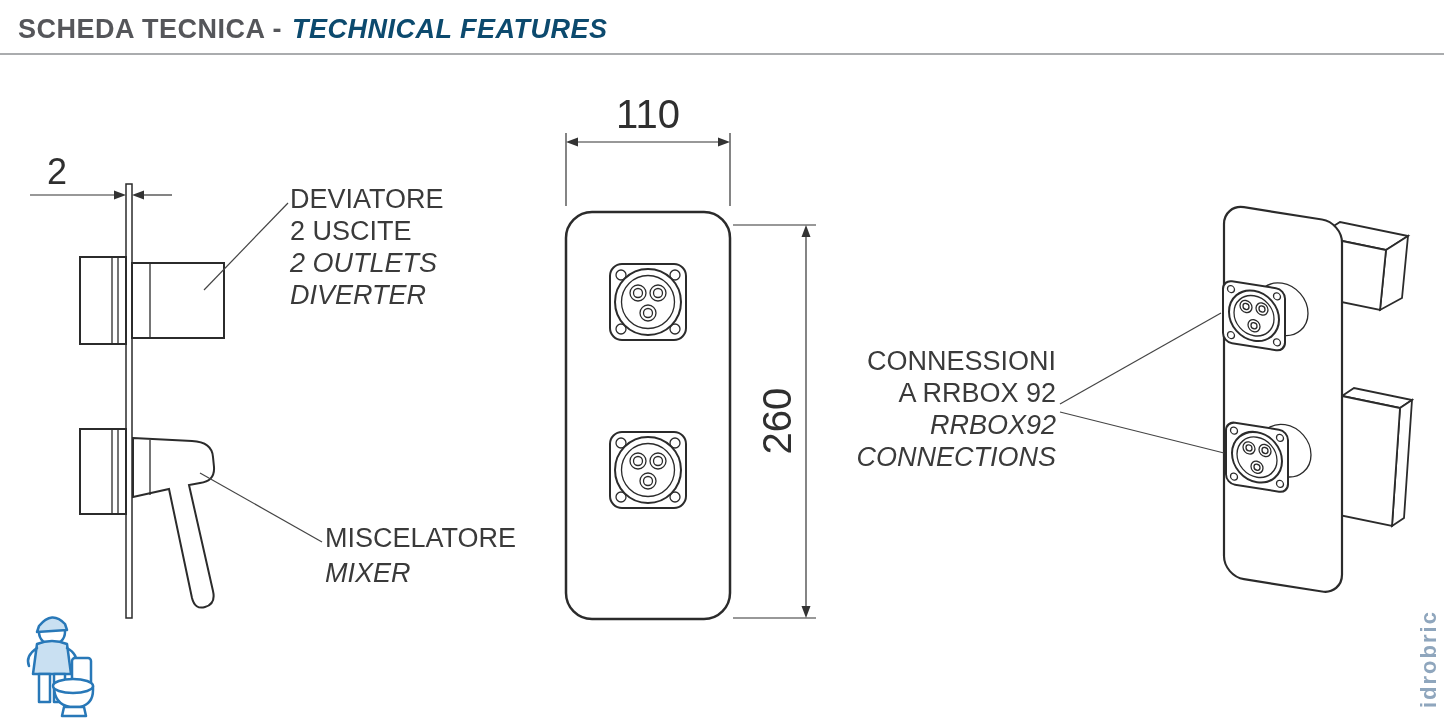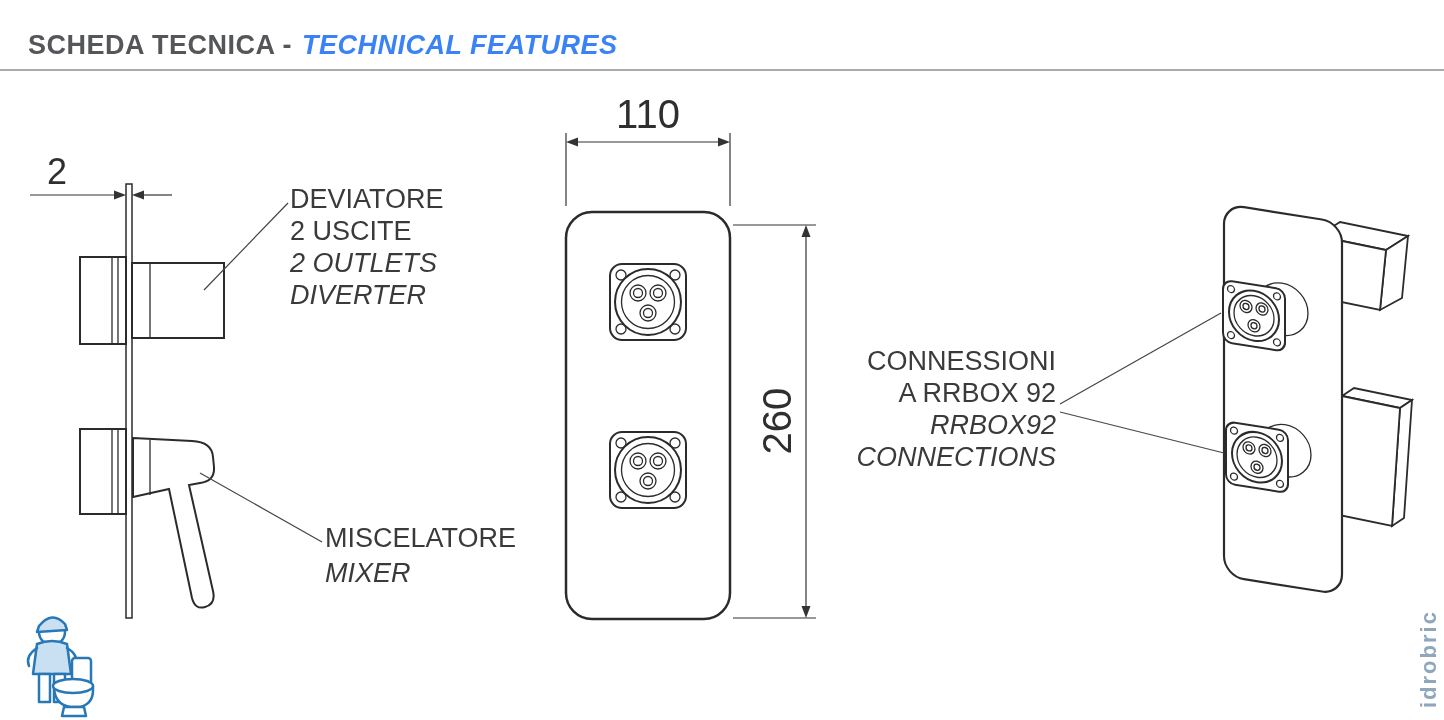--- a/index.html
+++ b/index.html
@@ -4,33 +4,33 @@
 <style>
   html,body{margin:0;padding:0;background:#e8e8e8;}
   .page{
     position:relative;
     width:1444px;height:720px;
     background:#ffffff;
     overflow:hidden;
     font-family:"Liberation Sans", sans-serif;
   }
   .header{
-    position:absolute;top:16px;left:0;right:0;height:55px;
+    position:absolute;top:0;left:0;right:0;height:55px;
     border-bottom:2px solid #aaacae;
     display:flex;align-items:flex-end;
-    padding:0 0 8px 28px;
+    padding:0 0 8px 18px;
     box-sizing:border-box;
     z-index:2;
     background:transparent;
   }
   .title-primary{
     font-size:27px;font-weight:bold;color:#55565a;letter-spacing:.5px;
   }
   .title-secondary{
-    font-size:27px;font-weight:bold;font-style:italic;color:#3b82f6;
+    font-size:27px;font-weight:bold;font-style:italic;color:#0c4a6e;
     margin-left:10px;letter-spacing:.5px;
   }
   svg.drawing{position:absolute;top:0;left:0;z-index:1;}
   
   .outline{stroke:#2b2b2b;stroke-width:2;fill:#ffffff;}
   .outline-thick{stroke:#2b2b2b;stroke-width:2.5;fill:#ffffff;}
   .detail{stroke:#2b2b2b;stroke-width:1.3;fill:none;}
   .dimline{stroke:#333333;stroke-width:1.2;fill:none;}
   .arrow{fill:#333333;stroke:none;}
   .leader{stroke:#444444;stroke-width:1.2;fill:none;}

